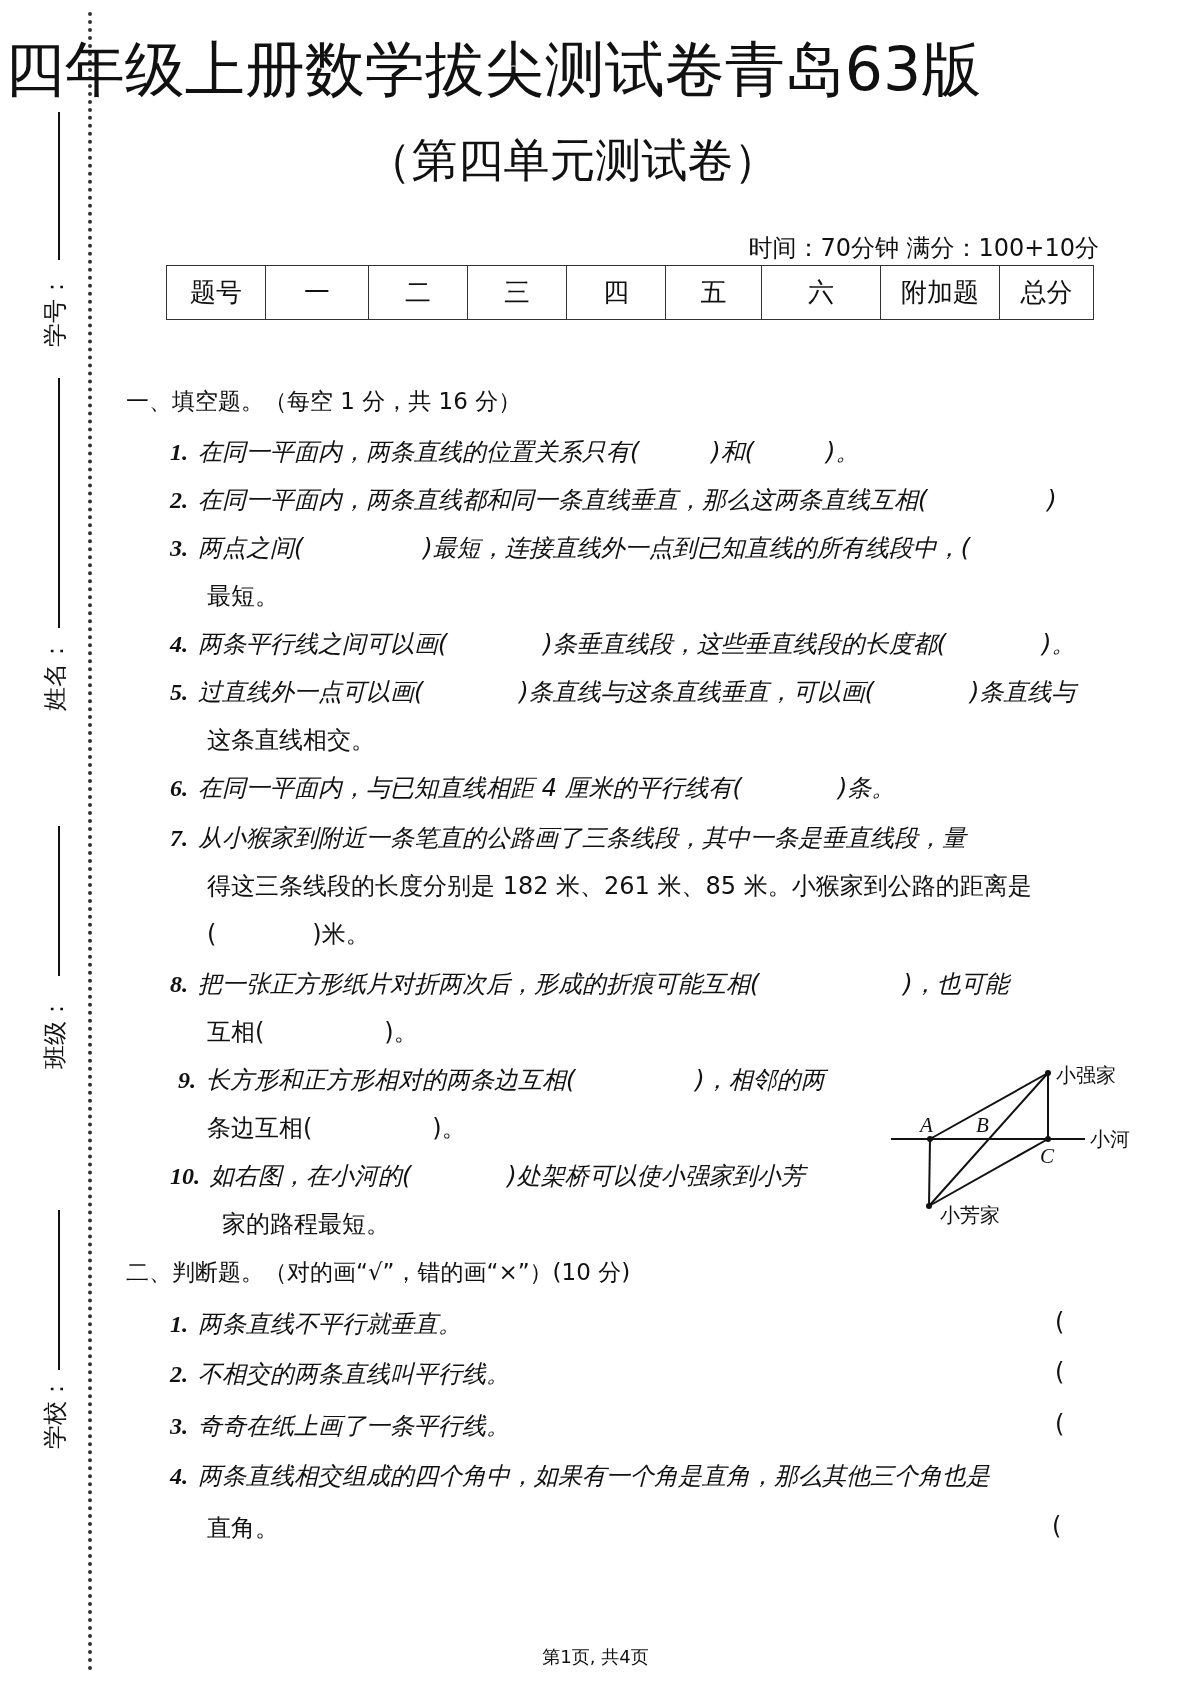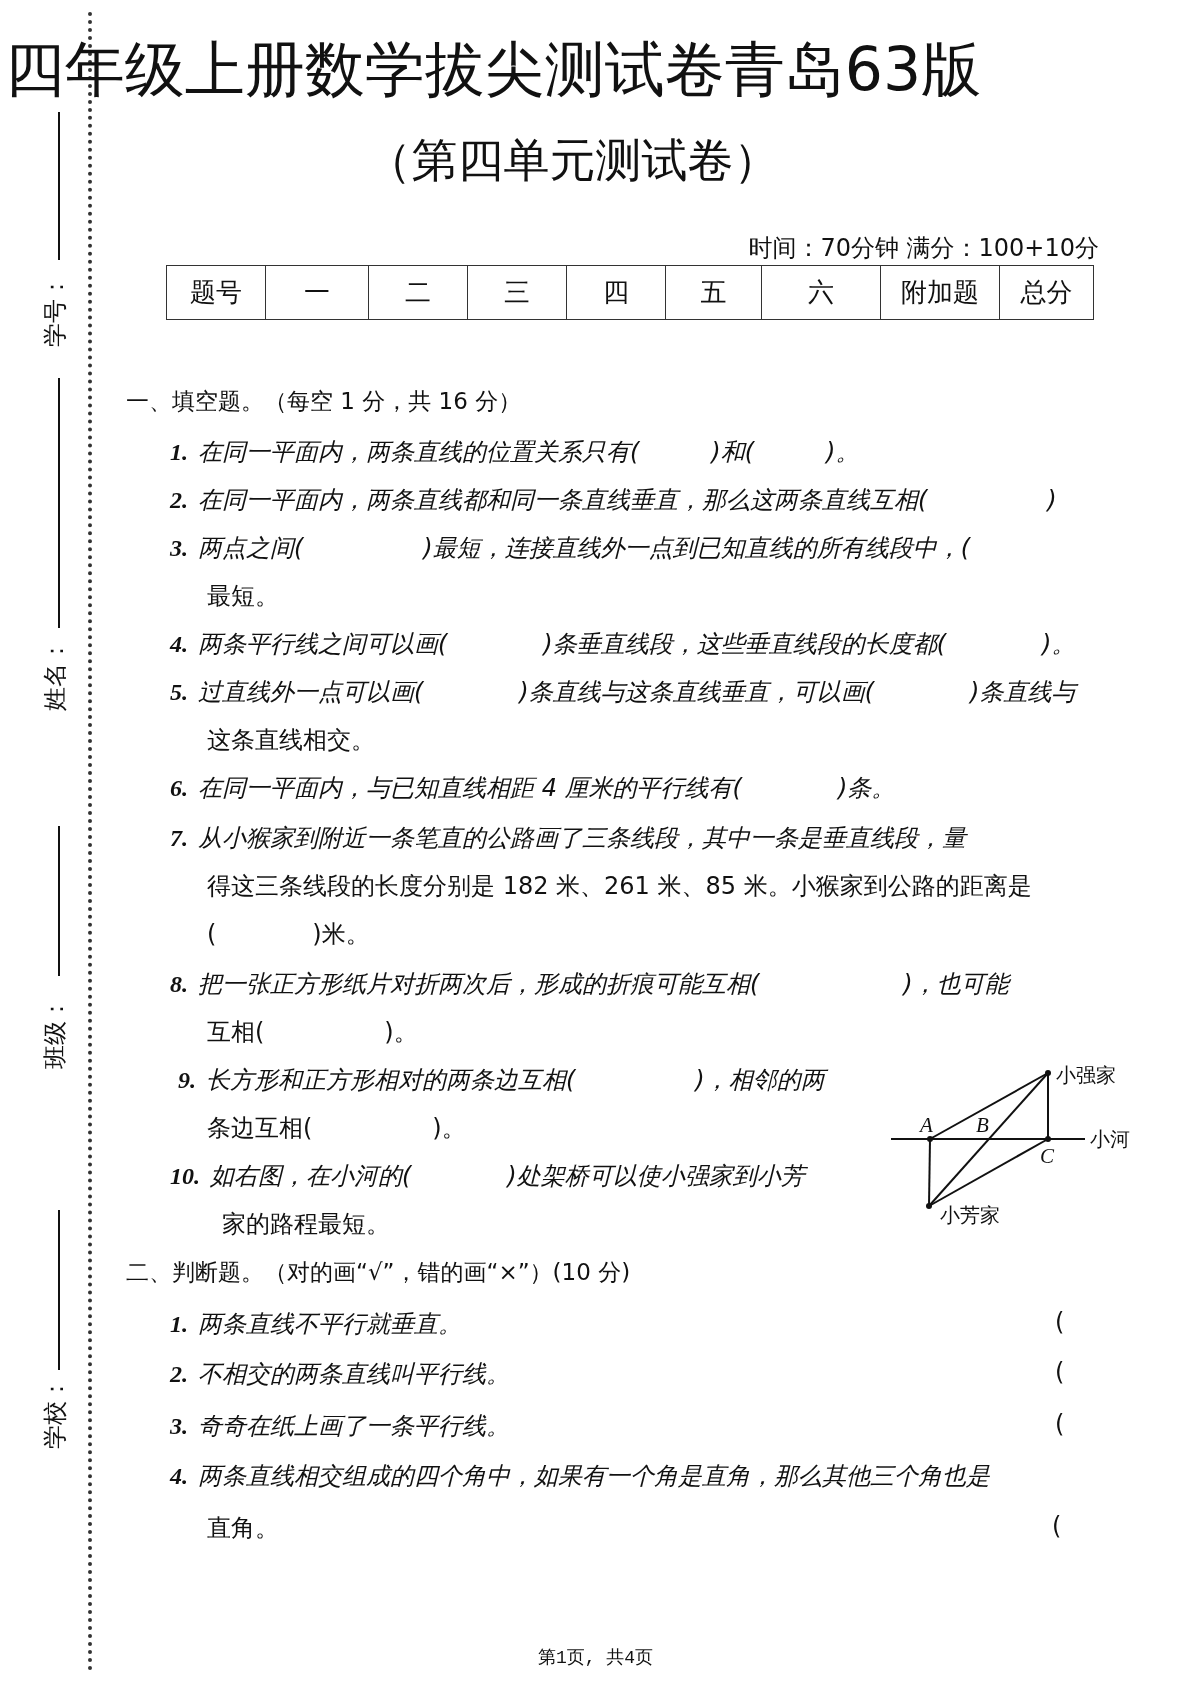--- a/index.html
+++ b/index.html
@@ -15,21 +15,21 @@
   .subtitle { position:absolute; left:0; width:1145px; top:130px; text-align:center; font-size:46px; }
   .meta { position:absolute; right:92px; top:232px; font-size:24px; }
   table.score { position:absolute; left:166px; top:265px; border-collapse:collapse; }
   table.score td { border:1.5px solid #333; height:53px; text-align:center; font-size:26px; padding:0; }
   .sec { position:absolute; left:126px; font-size:23px; }
   .q { position:absolute; left:170px; font-size:24px; white-space:nowrap;font-style:italic; }
   .q .num { font-weight:bold; margin-right:10px; font-family:"Liberation Serif", serif; font-size:24px; }
   .q .txt { }
   .cont { position:absolute; left:207px; font-size:24px; white-space:nowrap; }
   .paren { position:absolute; font-size:24px; }
-  .footer { position:absolute; left:0; width:1191px; top:1645px; text-align:center; font-size:18px;font-family:Liberation Mono, monospace; }
+  .footer { position:absolute; left:0; width:1191px; top:1645px; text-align:center; font-size:18px; }
   svg.diagram { position:absolute; left:880px; top:1050px; }
   .diag-label { font-size:20px; fill:#111; }
   .diag-letter { font-size:21px; font-style:italic; fill:#111; font-family:"Liberation Serif", serif; }
 </style>
 </head>
 <body>
 
 <div class="dash-line"></div>
 
 <div class="side-rule" style="top:112px;height:148px;"></div>

